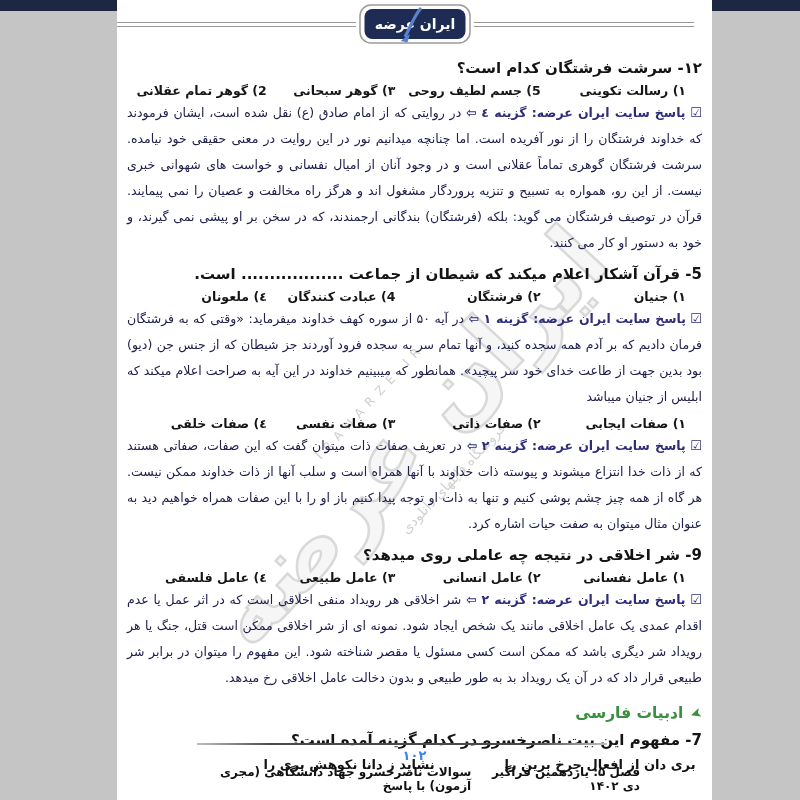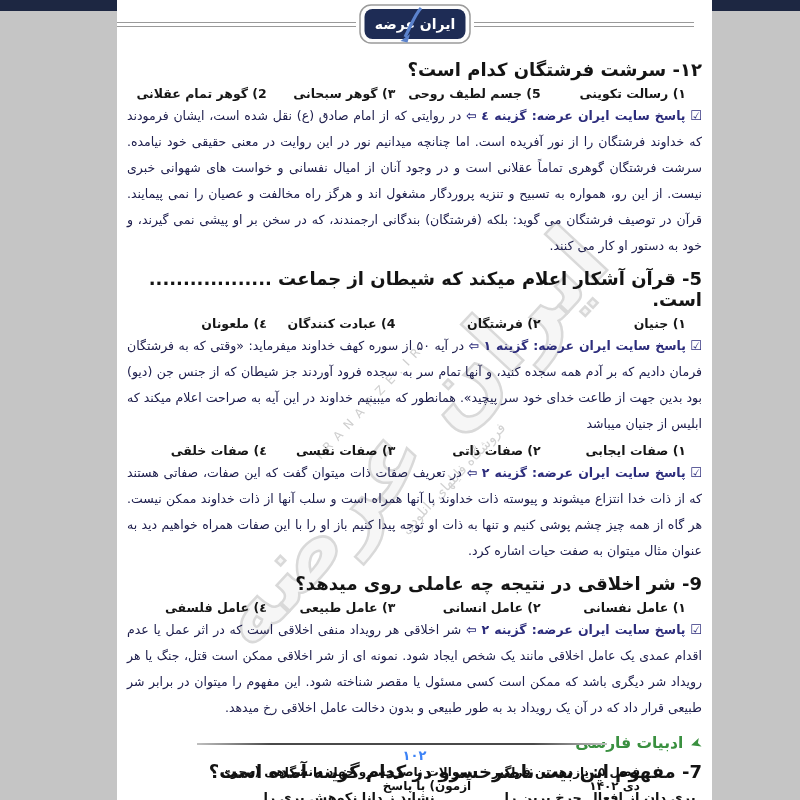--- a/index.html
+++ b/index.html
@@ -36,21 +36,21 @@
   }
   .wm-latin{font-size:12px;color:#cfcfcf;letter-spacing:7px;direction:ltr;}
   .wm-main{
     font-size:92px;font-weight:bold;letter-spacing:2px;line-height:1;
     color:#f6f6f6;-webkit-text-stroke:2.5px #d9d9d9;
   }
   .wm-sub{font-size:14px;color:#d2d2d2;margin-top:6px;letter-spacing:2px;}
 
   
   .content{position:relative;z-index:1;padding:0 10px;color:#161616;}
-  .q-title{font-weight:bold;font-size:18px;margin:9px 0 2px;color:#141414;}
+  .q-title{font-weight:bold;font-size:15px;margin:9px 0 2px;color:#141414;}
   .options{
     display:grid;grid-template-columns:26% 26% 23% 25%;
     font-weight:bold;font-size:12.5px;padding:4px 16px 2px 0;color:#161616;
   }
   .answer{
     margin:0 0 2px;font-size:12.5px;line-height:26px;
     text-align:justify;color:#20204e;
   }
   .chk{color:#2d2d7c;font-size:13px;}
   .ans-prefix{color:#2d2d7c;font-weight:bold;}

